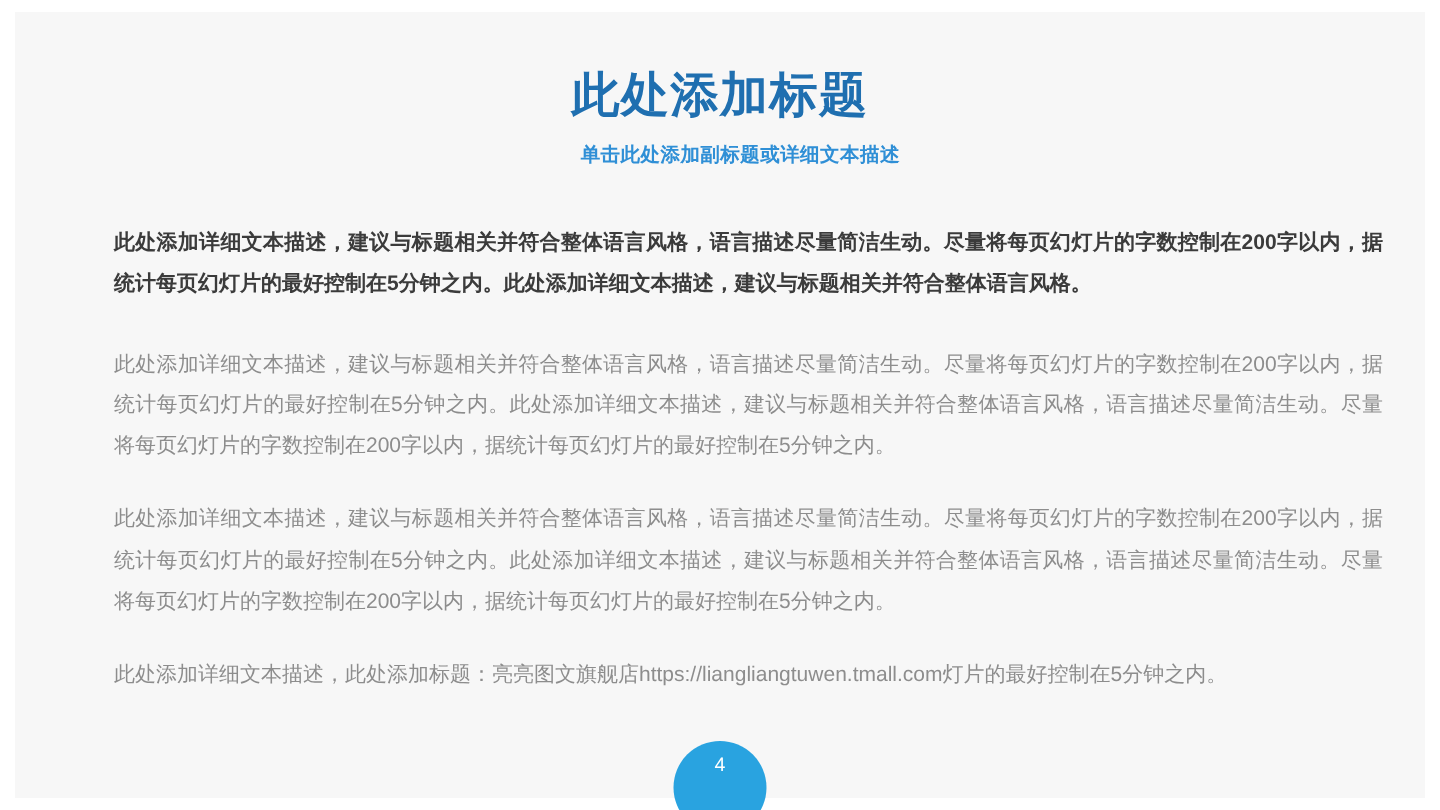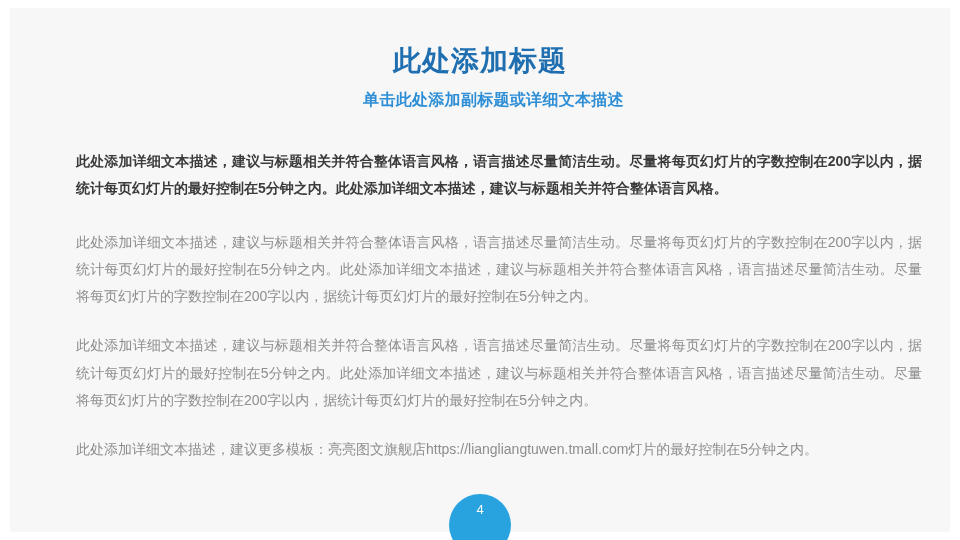--- a/index.html
+++ b/index.html
@@ -50,29 +50,29 @@
 
   .title-block {
     position: absolute;
     left: 0;
     top: 44px;
     width: 960px;
     text-align: center;
   }
   .title {
     margin: 0;
-    font-size: 28px;
+    font-size: 32px;
     font-weight: bold;
     color: #1f6fb0;
     letter-spacing: 1px;
     line-height: 1.2;
   }
   .subtitle {
     margin: 12px 0 0 3px;
-    font-size: 16px;
+    font-size: 13px;
     font-weight: bold;
     color: #2f8fd6;
     letter-spacing: 0.3px;
     padding-left: 24px;
   }
 
   .body-block {
     position: absolute;
     left: 76px;
     top: 148px;
@@ -121,19 +121,19 @@
 
   <div class="title-block">
     <h1 class="title">此处添加标题</h1>
     <p class="subtitle">单击此处添加副标题或详细文本描述</p>
   </div>
 
   <div class="body-block">
     <p class="para lead">此处添加详细文本描述，建议与标题相关并符合整体语言风格，语言描述尽量简洁生动。尽量将每页幻灯片的字数控制在200字以内，据统计每页幻灯片的最好控制在5分钟之内。此处添加详细文本描述，建议与标题相关并符合整体语言风格。</p>
     <p class="para">此处添加详细文本描述，建议与标题相关并符合整体语言风格，语言描述尽量简洁生动。尽量将每页幻灯片的字数控制在200字以内，据统计每页幻灯片的最好控制在5分钟之内。此处添加详细文本描述，建议与标题相关并符合整体语言风格，语言描述尽量简洁生动。尽量将每页幻灯片的字数控制在200字以内，据统计每页幻灯片的最好控制在5分钟之内。</p>
     <p class="para">此处添加详细文本描述，建议与标题相关并符合整体语言风格，语言描述尽量简洁生动。尽量将每页幻灯片的字数控制在200字以内，据统计每页幻灯片的最好控制在5分钟之内。此处添加详细文本描述，建议与标题相关并符合整体语言风格，语言描述尽量简洁生动。尽量将每页幻灯片的字数控制在200字以内，据统计每页幻灯片的最好控制在5分钟之内。</p>
-    <p class="para last">此处添加详细文本描述，建议更多模板：亮亮图文旗舰店https://liangliangtuwen.tmall.com灯片的最好控制在5分钟之内。</p>
+    <p class="para last">此处添加详细文本描述，此处添加标题：亮亮图文旗舰店https://liangliangtuwen.tmall.com灯片的最好控制在5分钟之内。</p>
   </div>
 
   <div class="page-badge">
     <span>4</span>
   </div>
 </div>
 
 </body></html>

